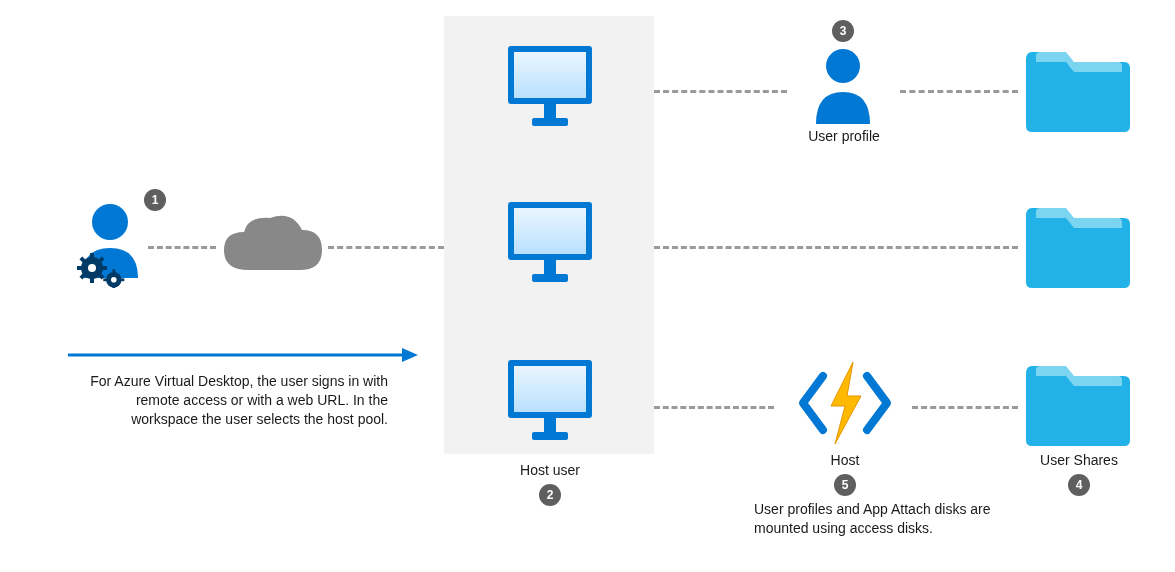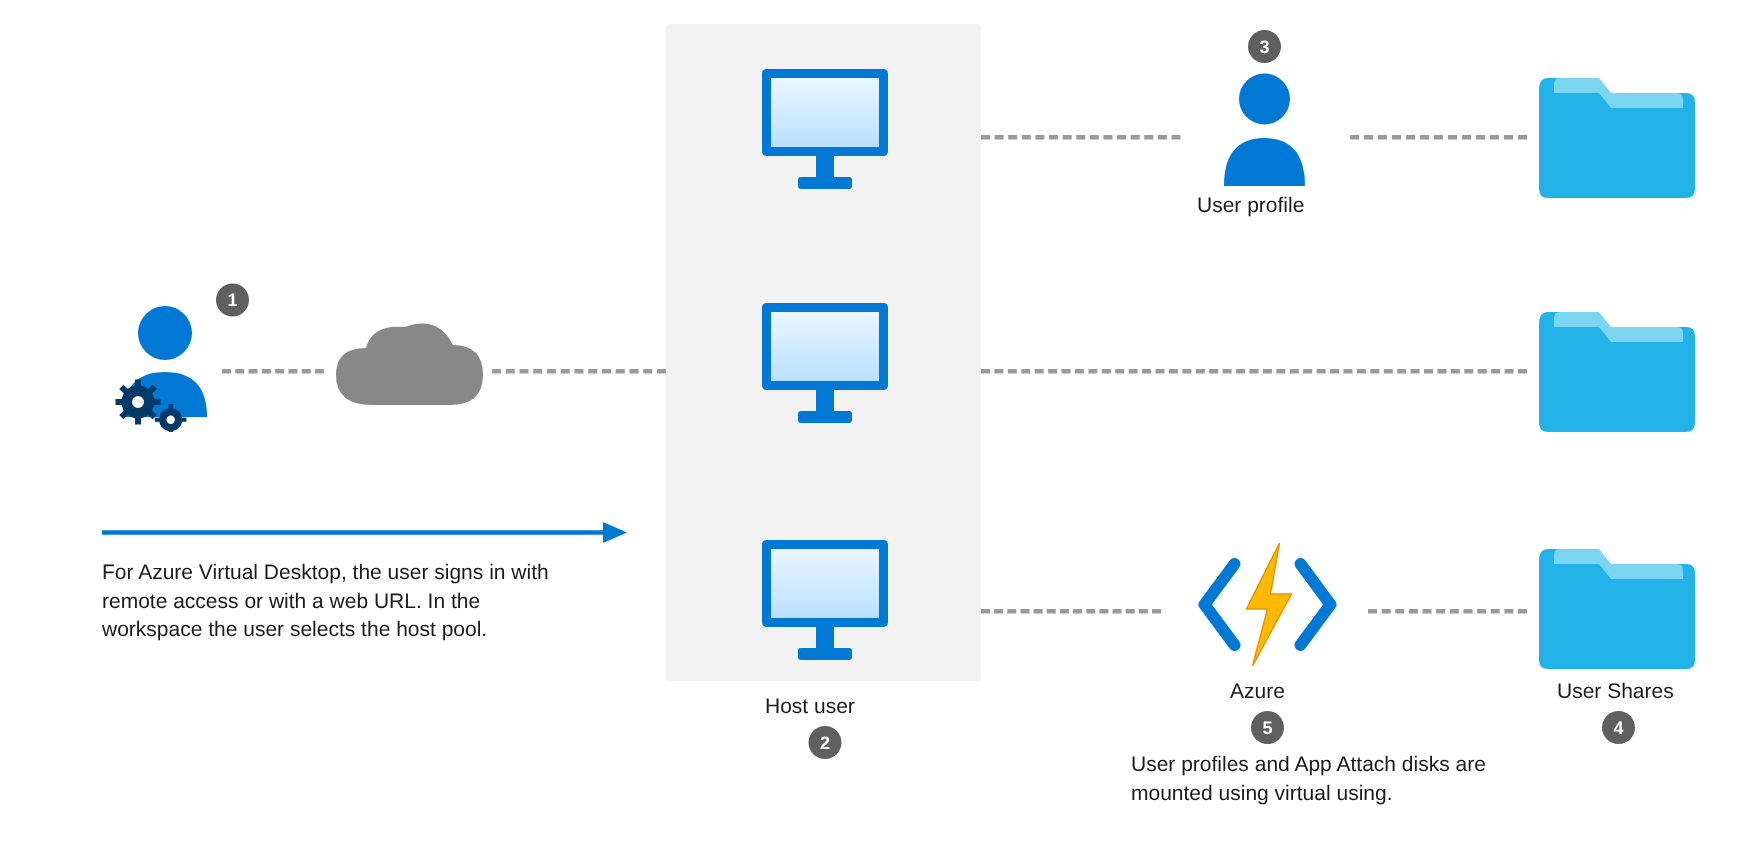--- a/index.html
+++ b/index.html
@@ -1,19 +1,19 @@
 <!DOCTYPE html>
 <html><head>
 <meta charset="utf-8">
 <style>
   * { box-sizing: border-box; margin: 0; padding: 0; }
   body { font-family: "Segoe UI", Arial, sans-serif; font-size: 14px; color: #1a1a1a; position: relative; width: 1175px; height: 572px; background: #fff; }
   .abs { position: absolute; }
   .badge { width: 22px; height: 22px; border-radius: 50%; background: #5f5f5f; color: #fff; display: flex; align-items: center; justify-content: center; font-size: 12px; font-weight: 600; }
-  .label { font-size: 14px; }
+  .label { text-align: center; font-size: 14px; }
   .desc { font-size: 14px; line-height: 1.35; max-width: 320px; }
   .dash { border-top: 3px dashed #9a9a9a; height: 0; }
   .hostpool-bg { background: #f2f2f2; border-radius: 2px; }
 </style>
 </head>
 <body>
 
 <div class="abs hostpool-bg" style="left:444px; top:16px; width:210px; height:438px;"></div>
 
 <div class="abs dash" style="left:148px; top:246px; width:68px;"></div>
@@ -61,21 +61,21 @@
     <path d="M30 58 Q6 58 6 38 Q6 20 26 20 Q30 4 52 6 Q74 -2 84 18 Q104 18 104 38 Q104 58 82 58 Z" fill="#888888"></path>
   </svg>
 </div>
 
 <div class="abs" style="left:68px; top:346px;">
   <svg width="350" height="18" viewBox="0 0 350 18">
     <line x1="0" y1="9" x2="334" y2="9" stroke="#0078d4" stroke-width="3"></line>
     <polygon points="334,2 350,9 334,16" fill="#0078d4"></polygon>
   </svg>
 </div>
-<div class="abs desc" style="left:68px; top:372px;">For Azure Virtual Desktop, the user signs in with remote access or with a web URL. In the workspace the user selects the host pool.</div>
+<div class="abs desc" style="left:68px; top:372px;text-align:right;">For Azure Virtual Desktop, the user signs in with remote access or with a web URL. In the workspace the user selects the host pool.</div>
 
 <div class="abs" style="left:504px; top:42px;">
   <svg width="92" height="90" viewBox="0 0 92 90">
     <defs>
         <linearGradient id="mg1" x1="0" y1="0" x2="0" y2="1">
           <stop offset="0" stop-color="#eaf6ff"></stop>
           <stop offset="1" stop-color="#b9e0ff"></stop>
         </linearGradient>
       </defs>
     <rect x="4" y="4" width="84" height="58" rx="3" fill="#0078d4"></rect>
@@ -112,23 +112,23 @@
 </div>
 <div class="abs label" style="left:798px; top:128px; width:92px;">User profile</div>
 
 <div class="abs" style="left:795px; top:358px;">
   <svg width="100" height="90" viewBox="0 0 100 90">
     <polyline points="28,18 8,45 28,72" fill="none" stroke="#0078d4" stroke-width="8" stroke-linecap="round" stroke-linejoin="round"></polyline>
     <polyline points="72,18 92,45 72,72" fill="none" stroke="#0078d4" stroke-width="8" stroke-linecap="round" stroke-linejoin="round"></polyline>
     <polygon points="58,4 36,48 50,48 40,86 66,38 52,38" fill="#ffb900" stroke="#e69500" stroke-width="1"></polygon>
   </svg>
 </div>
-<div class="abs label" style="left:820px; top:452px; width:50px;">Azure</div>
+<div class="abs label" style="left:820px; top:452px; width:50px;">Host</div>
 <div class="abs badge" style="left:834px; top:474px;">5</div>
-<div class="abs desc" style="left:754px; top:500px; max-width:240px;">User profiles and App Attach disks are mounted using virtual using.</div>
+<div class="abs desc" style="left:754px; top:500px; max-width:240px;">User profiles and App Attach disks are mounted using access disks.</div>
 
 <div class="abs" style="left:1022px; top:42px;">
   <svg width="112" height="92" viewBox="0 0 112 92">
     <path d="M4 18 L4 84 Q4 90 10 90 L102 90 Q108 90 108 84 L108 26 Q108 20 102 20 L50 20 L42 10 L10 10 Q4 10 4 18 Z" fill="#23b2e8"></path>
     <path d="M14 20 L44 20 L52 30 L100 30 L100 24 Q100 20 96 20 L52 20 L44 10 L18 10 Q14 10 14 14 Z" fill="#7bd4f0"></path>
   </svg>
 </div>
 <div class="abs" style="left:1022px; top:198px;">
   <svg width="112" height="92" viewBox="0 0 112 92">
     <path d="M4 18 L4 84 Q4 90 10 90 L102 90 Q108 90 108 84 L108 26 Q108 20 102 20 L50 20 L42 10 L10 10 Q4 10 4 18 Z" fill="#23b2e8"></path>

